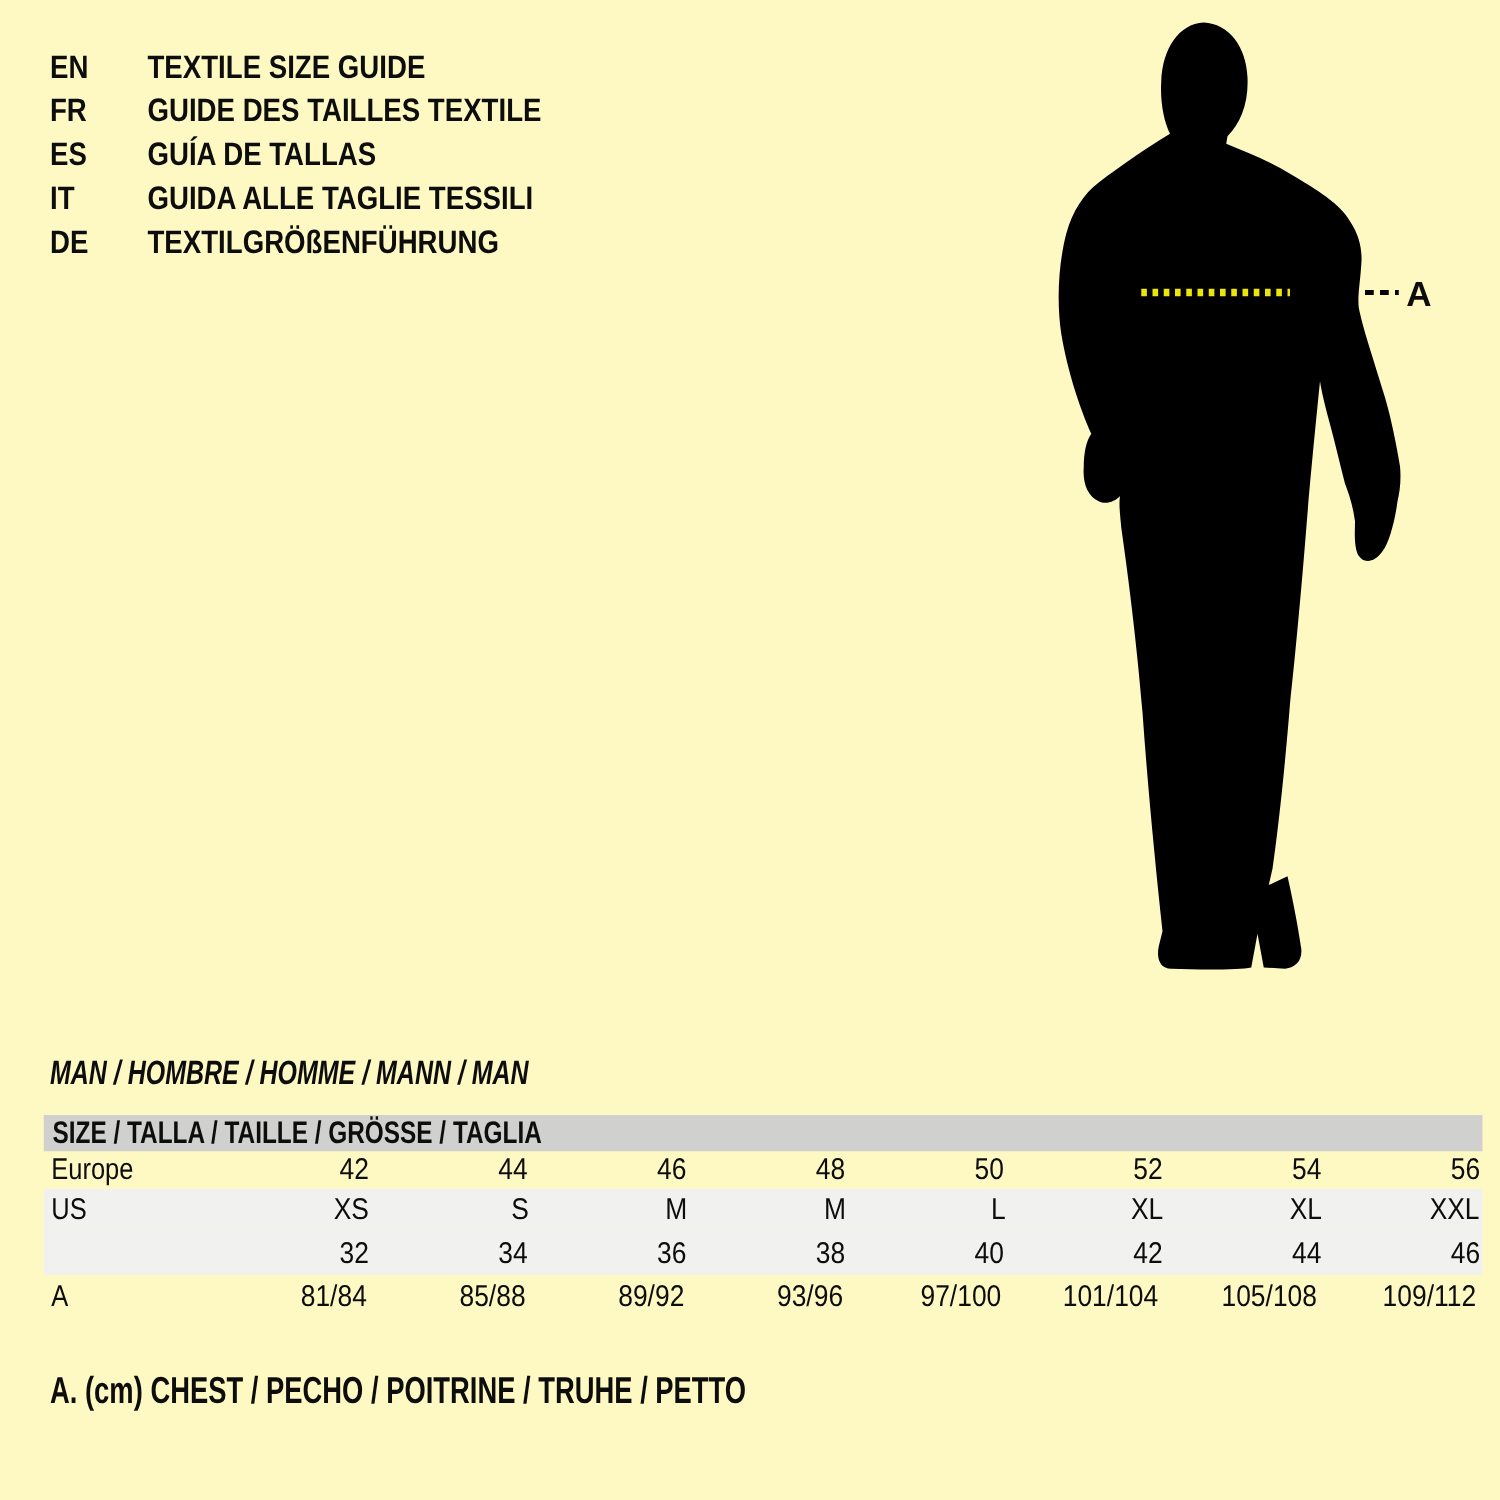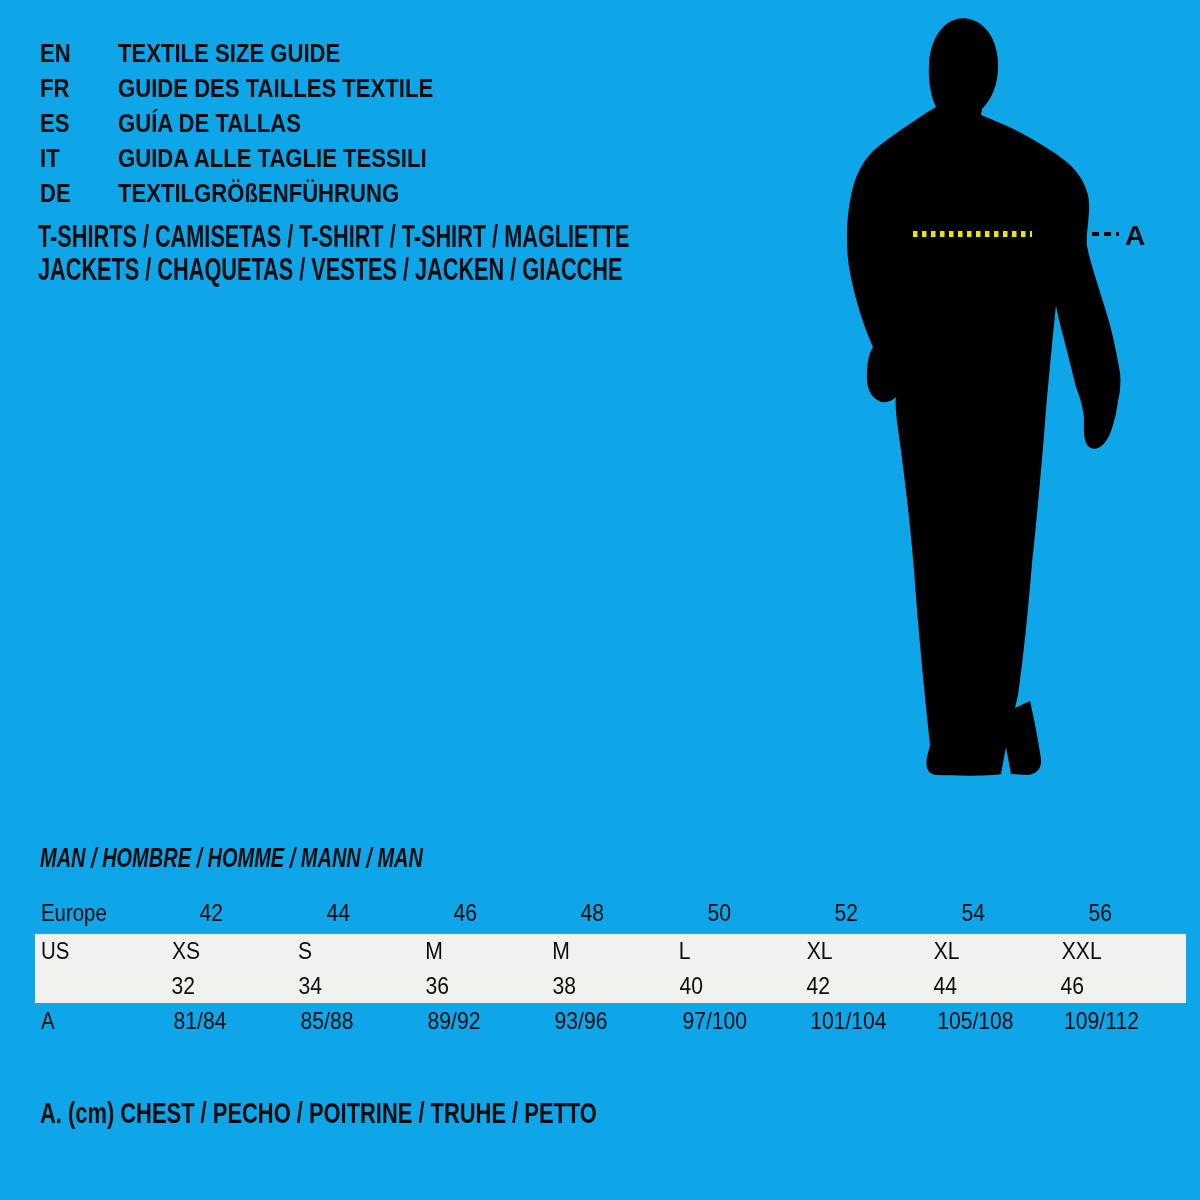--- a/index.html
+++ b/index.html
@@ -1,17 +1,17 @@
 <!DOCTYPE html>
 <html><head>
 <meta charset="utf-8">
 <style>
   html,body{margin:0;padding:0;background:#ffffff;}
   .page{
-    position:relative;width:1200px;height:1200px;background:#0ea5e9;overflow:hidden;
+    position:relative;width:1200px;height:1200px;background:#fef9c3;overflow:hidden;
     font-family:"Liberation Sans", sans-serif;color:#0d0d0d;
   }
   .cnd{display:inline-block;white-space:nowrap;transform-origin:0 50%;}
   .sx85{transform:scaleX(0.85);}
   .sx78{transform:scaleX(0.78);}
   .sx74{transform:scaleX(0.74);}
   .sx73{transform:scaleX(0.73);}
   .sx70{transform:scaleX(0.70);}
 
   
@@ -27,23 +27,23 @@
   .figure{position:absolute;left:840px;top:5px;width:310px;height:790px;}
 
   
   .section-title{position:absolute;left:40px;top:843px;font-size:27px;font-weight:bold;font-style:italic;}
 
   
   .size-table{position:absolute;left:35px;top:892px;width:1151px;font-size:24px;}
   .thead{height:29px;background:#d0d0ce;display:flex;align-items:center;padding-left:7px;
          font-weight:bold;font-size:25px;}
   .trow{display:grid;grid-template-columns:135px repeat(8,1fr);}
-  .h31{height:42px;gap:28px;} .h34{height:34px;} .h35{height:35px;}
+  .h31{height:30px;} .h34{height:34px;} .h35{height:35px;}
   .band{background:#f1f1ef;}
-  .tc{display:flex;align-items:center;justify-content:flex-start;}
+  .tc{display:flex;align-items:center;justify-content:flex-end;}
   .tl{justify-content:flex-start;padding-left:6px;}
   .cv{display:inline-block;transform:scaleX(0.88);white-space:nowrap;}
   .lv{display:inline-block;transform:scaleX(0.85);transform-origin:0 50%;white-space:nowrap;}
 
   
   .footnote{position:absolute;left:40px;top:1096px;font-size:30px;font-weight:bold;}
 </style>
 </head>
 <body>
 
@@ -65,28 +65,20 @@
     <div class="lang-row">
       <span class="lang-code"><span class="cnd sx85">IT</span></span>
       <span class="cnd sx85">GUIDA ALLE TAGLIE TESSILI</span>
     </div>
     <div class="lang-row">
       <span class="lang-code"><span class="cnd sx85">DE</span></span>
       <span class="cnd sx85">TEXTILGRÖßENFÜHRUNG</span>
     </div>
   </div>
 
-  <div class="categories">
-    <div class="cat-line">
-        <span class="cnd sx70">T-SHIRTS / CAMISETAS / T-SHIRT / T-SHIRT / MAGLIETTE</span>
-      </div>
-    <div class="cat-line">
-        <span class="cnd sx70">JACKETS / CHAQUETAS / VESTES / JACKEN / GIACCHE</span>
-      </div>
-  </div>
 
   <div class="figure">
     <svg width="310" height="790" viewBox="0 0 310 790" xmlns="http://www.w3.org/2000/svg">
       <path d="M 123,13
            C 143,14 157,32 158,57
            C 159,78 152,94 142,104
            L 141,110
            C 158,117 176,124 192,134
            C 214,147 232,158 240,172
            C 248,184 250,196 249,207
@@ -129,20 +121,23 @@
       <line x1="252" y1="229" x2="279" y2="229" stroke-width="4" stroke-dasharray="7,5" stroke="#000000"></line>
       <text x="285" y="240" font-size="28" font-weight="bold" fill="#0d0d0d">A</text>
     </svg>
   </div>
 
   <div class="section-title">
     <span class="cnd sx74">MAN / HOMBRE / HOMME / MANN / MAN</span>
   </div>
 
   <div class="size-table">
+    <div class="thead">
+      <span class="cnd sx78">SIZE / TALLA / TAILLE / GRÖSSE / TAGLIA</span>
+    </div>
 
     <div class="trow h31">
       <div class="tc tl">
           <span class="lv">Europe</span>
         </div>
       <div class="tc">
           <span class="cv">42</span>
         </div>
       <div class="tc">
           <span class="cv">44</span>

